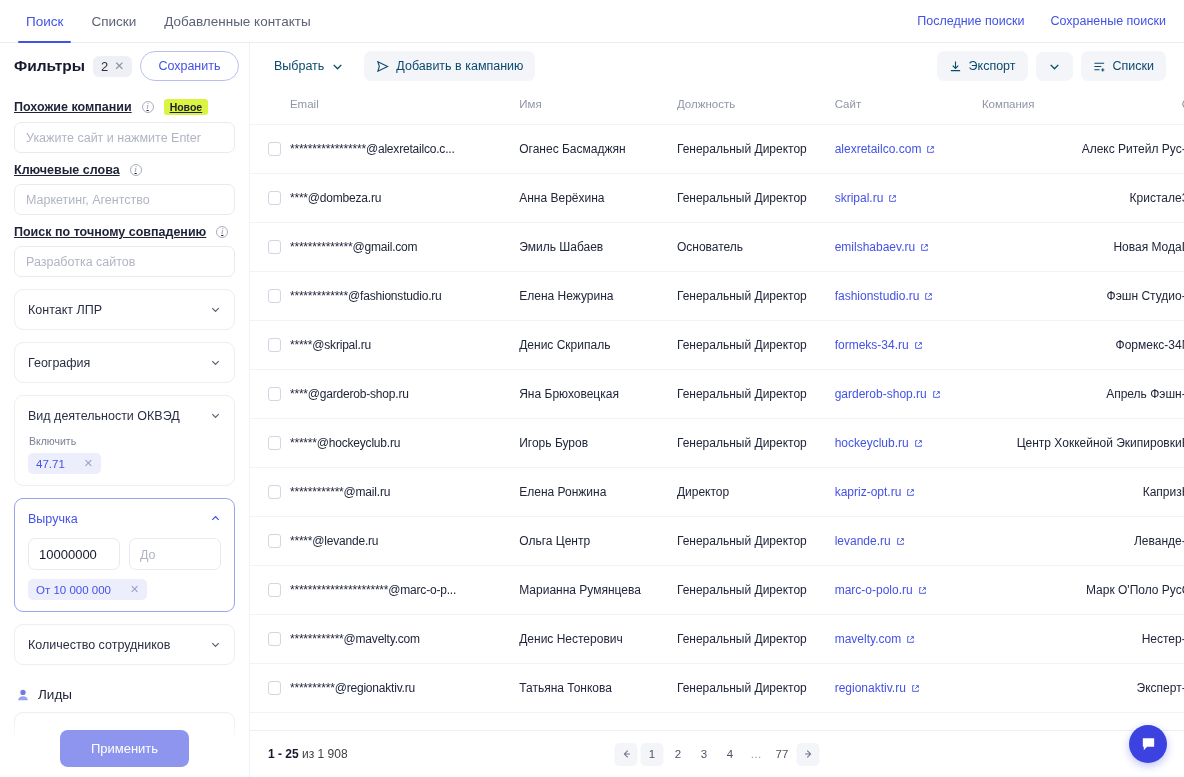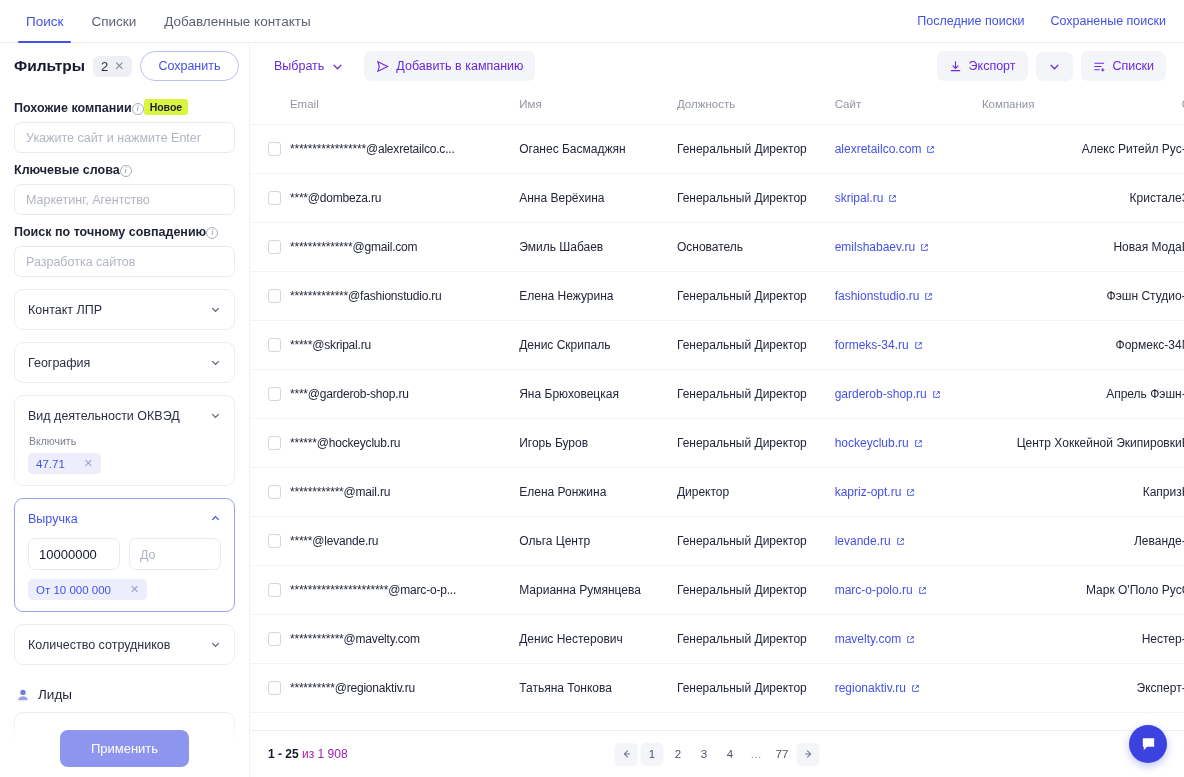--- a/index.html
+++ b/index.html
@@ -62,23 +62,24 @@
     margin-left: auto;
     border: 1px solid #b9bff2; background: #fff; color: #4352e6;
     border-radius: 18px; font-size: 12.5px;
     padding: 7px 17px; cursor: pointer;
     font-family: inherit;
   }
 
   .sidebar-scroll { flex: 1 1 auto; overflow: hidden; padding: 0 14px 10px 14px; }
 
   .field-label {
-    display: flex; align-items: flex-end; gap: 0;
+    display: flex; align-items: center; gap: 10px;
     font-size: 12.5px; font-weight: bold; color: #1d2236;
     margin: 10px 0 7px 0;
+    text-decoration: underline;
   }
   .info-i {
     display: inline-flex; align-items: center; justify-content: center;
     width: 12px; height: 12px; border-radius: 50%;
     border: 1px solid #a9aebd; color: #a9aebd;
     font-size: 8px; font-style: italic; font-family: "Liberation Serif", serif;
     line-height: 1;
   }
   .badge-new {
     background: #dbf442; color: #1c2033;
@@ -150,21 +151,21 @@
   
   .main { flex: 1 1 auto; display: flex; flex-direction: column; min-width: 0; background: #fff; }
 
   .main-toolbar {
     height: 46px; flex: 0 0 46px;
     display: flex; align-items: center; gap: 8px;
     padding: 0 18px 0 12px;
   }
   .tb-btn {
     display: inline-flex; align-items: center; gap: 7px;
-    background: #f4f5f9; color: #6d28d9;
+    background: #f4f5f9; color: #0c4a6e;
     border: none; border-radius: 7px;
     padding: 8px 12px; font-size: 12.5px;
     cursor: pointer; font-family: inherit; white-space: nowrap;
   }
   .tb-btn.plain { background: transparent; }
   .tb-spacer { flex: 1 1 auto; }
   .tb-ico { width: 13px; height: 13px; flex: 0 0 auto; }
 
   .table-wrap { flex: 1 1 auto; overflow: hidden; position: relative; }
   table.grid { width: 1100px; border-collapse: collapse; table-layout: fixed; }
@@ -198,21 +199,21 @@
 
   
   .footer {
     height: 47px; flex: 0 0 47px;
     border-top: 1px solid #eef0f5;
     display: flex; align-items: center;
     padding: 0 18px; position: relative;
   }
   .range-text { font-size: 12px; color: #3a4057; }
   .range-text b { color: #15192b; }
-  .range-text span.of { color: #a21caf; }
+  .range-text span.of { color: #404040; }
   .pager { position: absolute; left: 50%; transform: translateX(-50%); display: flex; align-items: center; gap: 3px; }
   .pg {
     min-width: 23px; height: 23px;
     display: inline-flex; align-items: center; justify-content: center;
     font-size: 11.5px; color: #4c5268; border-radius: 5px;
     cursor: pointer; background: transparent; border: none; font-family: inherit;
     padding: 0 5px;
   }
   .pg.soft { background: #f4f5f9; }
   .pg.dots { cursor: default; color: #9096a8; }

